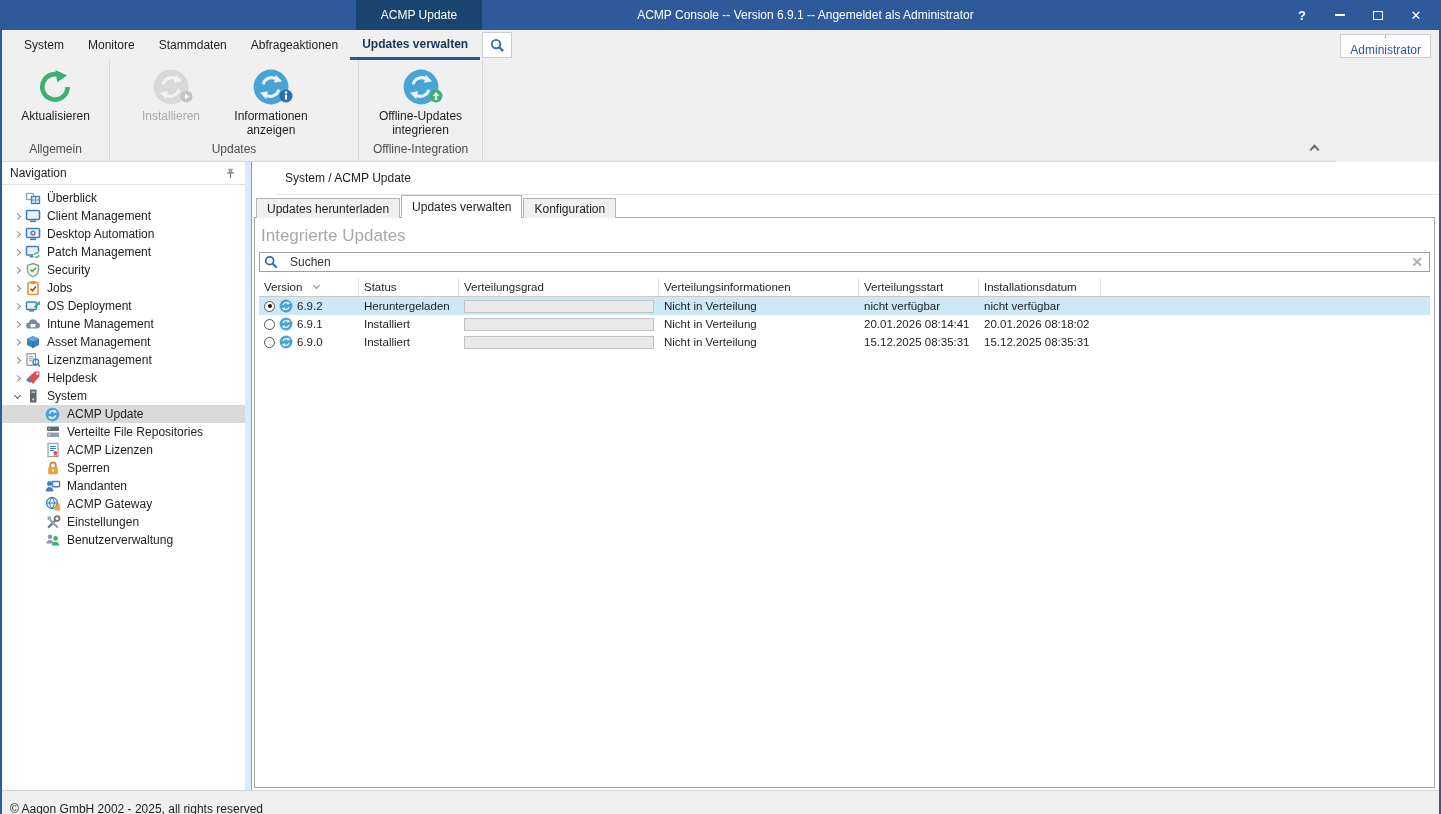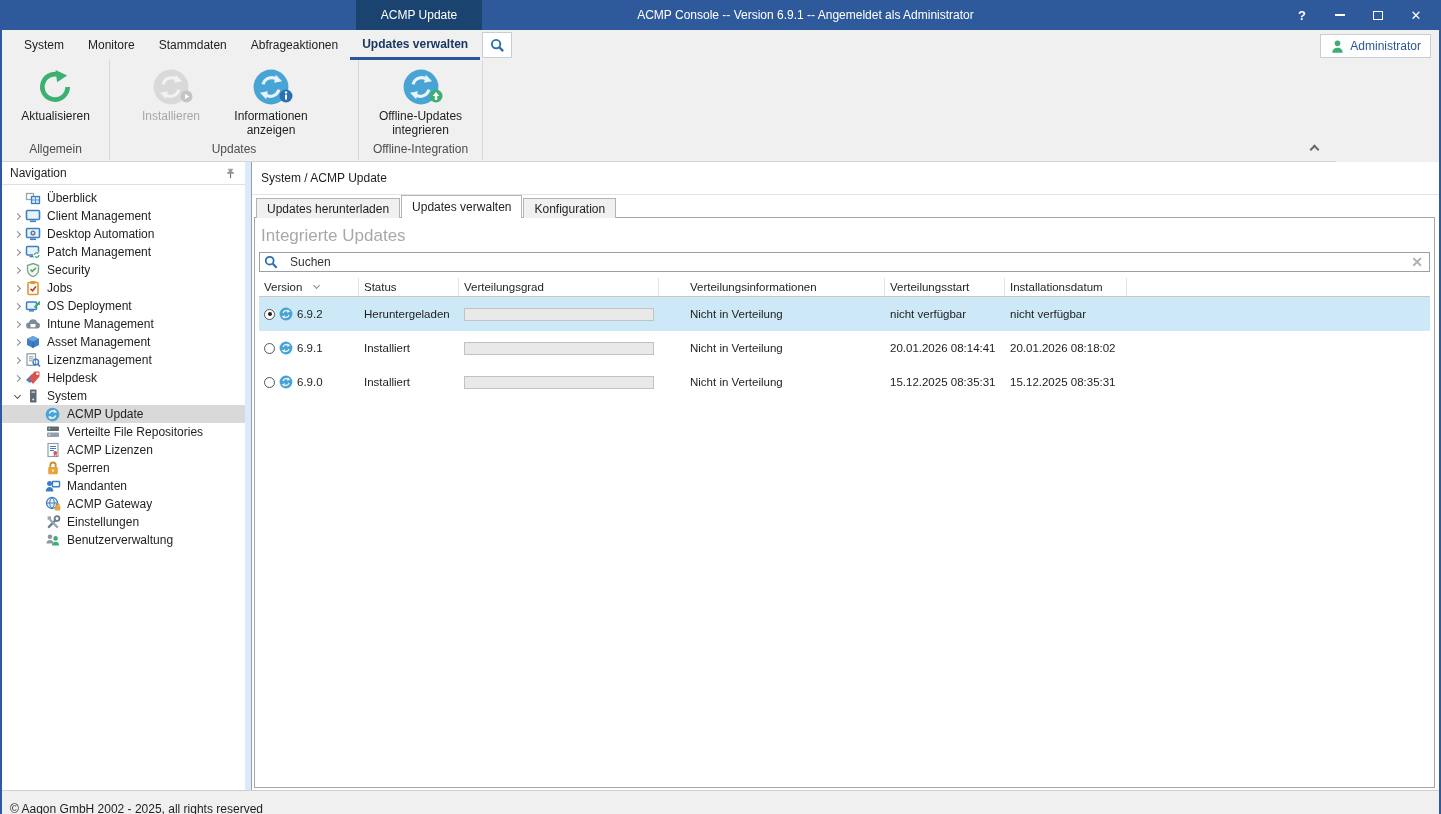--- a/index.html
+++ b/index.html
@@ -14,21 +14,21 @@
   .win-btn { width:38px; height:30px; display:flex; align-items:center; justify-content:center; color:#fff; font-size:13px; cursor:default; }
   .glyph-min { width:10px; height:2px; background:#fff; display:inline-block; }
   .glyph-max { width:10px; height:9px; border:1.5px solid #fff; display:inline-block; }
 
   
   .menubar { position:absolute; left:0; top:30px; width:1437px; height:30px; background:#f0f0f0; display:flex; align-items:stretch; }
   .menu-tabs { display:flex; margin-left:10px; }
   .menu-tab { padding:0 12px; font-size:12px; color:#1e1e1e; display:flex; align-items:center; cursor:default; }
   .menu-tab.active { font-weight:bold; color:#17365d; border-bottom:3px solid #2b5797; padding-bottom:0; }
   .menu-search-btn { width:30px; height:26px; margin-top:2px; margin-left:2px; background:#fff; border:1px solid #c9cdd2; display:flex; align-items:center; justify-content:center; }
-  .user-btn { position:absolute; right:8px; top:4px; height:24px; background:#fff; border:1px solid #c9cdd2; display:flex; align-items:center; gap:5px; padding:0 9px; font-size:12px; color:#2b5797; }
+  .user-btn { position:absolute; right:8px; top:4px; height:24px; background:#fff; border:1px solid #c9cdd2; display:flex; align-items:center; gap:5px; padding:0 9px; font-size:12px; color:#2b5797;flex-direction:column; }
 
   
   .ribbon { position:absolute; left:0; top:60px; width:1334px; height:102px; background:#f0f0f0; border-bottom:1px solid #d5d5d5; }
   .ribbon-groups { display:flex; height:100px; }
   .rb-group { display:flex; flex-direction:column; border-right:1px solid #d8d8d8; padding-top:4px; }
   .rb-buttons { flex:1; display:flex; justify-content:center; }
   .rb-btn { display:flex; flex-direction:column; align-items:center; padding:4px 8px 0 8px; cursor:default; }
   .rb-btn .ic { position:relative; width:38px; height:38px; margin-bottom:3px; }
   .rb-btn .lbl { font-size:12px; color:#1e1e1e; text-align:center; line-height:14px; max-width:110px; }
   .rb-btn.disabled .lbl { color:#a8a8a8; }
@@ -50,42 +50,42 @@
   .nav-item.lvl2 .chevbox { width:34px; }
   .nav-item .icn { width:17px; height:16px; margin-right:6px; flex:none; display:flex; align-items:center; justify-content:center; }
   .nav-item.selected { background:#d9d9d9; }
   .chev-r { width:5px; height:5px; border-right:1.4px solid #8a8a8a; border-bottom:1.4px solid #8a8a8a; transform:rotate(-45deg); }
   .chev-d { width:5px; height:5px; border-right:1.4px solid #555; border-bottom:1.4px solid #555; transform:rotate(45deg); margin-top:-2px; }
 
   .splitter { width:7px; background:#d8eafc; border-right:1px solid #9aa0a6; }
 
   
   .content { flex:1; display:flex; flex-direction:column; background:#fff; }
-  .breadcrumb { height:23px; border-bottom:1px solid #e3e3e3; font-size:12px; color:#1e1e1e; display:flex; align-items:center; padding:16px 9px; }
+  .breadcrumb { height:23px; border-bottom:1px solid #e3e3e3; font-size:12px; color:#1e1e1e; display:flex; align-items:center; padding:16px 9px;margin-left:24px; }
   .tabstrip { height:23px; display:flex; align-items:flex-end; padding-left:4px; position:relative; }
   .tabstrip::after { content:""; position:absolute; left:2px; right:4px; bottom:0; border-bottom:1px solid #a6a6a6; }
   .ctab { position:relative; z-index:1; height:20px; display:flex; align-items:center; padding:0 10px; font-size:12px; color:#1e1e1e; background:#f0f0f0; border:1px solid #b5b5b5; border-bottom:none; margin-right:1px; }
   .ctab.active { height:23px; background:#fff; z-index:2; }
   .content-box { flex:1; margin:0 4px 2px 2px; border:1px solid #a6a6a6; border-top:none; background:#fff; padding:6px 4px 8px 4px; display:flex; flex-direction:column; }
   .section-heading { font-size:17px; color:#a8a8a8; padding:2px 2px 6px 2px; }
   .searchbox { height:20px; border:1px solid #9aa0a6; display:flex; align-items:center; padding:0 4px; background:#fff; }
   .searchbox input { flex:1; border:none; outline:none; font-size:12px; font-family:"Liberation Sans",sans-serif; color:#1e1e1e; margin-left:12px; background:transparent; }
   .searchbox input::placeholder { color:#333; opacity:1; }
   .search-clear { color:#b0b0b0; font-size:14px; font-weight:bold; padding:0 2px; }
 
   
   .table { margin-top:6px; font-size:11.5px; color:#1e1e1e; }
-  .trow { display:flex; height:34px; align-items:center; }
+  .trow { display:flex; height:18px; align-items:center; }
   .thead { height:19px; border-bottom:1px solid #c9c9c9; }
   .thead .tcell { color:#1e1e1e; border-right:1px solid #e3e3e3; height:100%; display:flex; align-items:center; }
   .tcell { padding:0 5px; overflow:hidden; white-space:nowrap; flex:none; }
   .c-version { width:100px; display:flex; align-items:center; gap:4px; }
   .c-status { width:100px; }
   .c-grad { width:200px; }
-  .c-info { width:200px;margin-left:26px; }
+  .c-info { width:200px; }
   .c-start { width:120px; }
   .c-inst { width:122px; }
   .trow.selected { background:#cde8f6; }
   .radio { width:11px; height:11px; border:1px solid #555; border-radius:50%; background:#fff; flex:none; position:relative; }
   .radio.checked::after { content:""; position:absolute; left:2.5px; top:2.5px; width:4px; height:4px; border-radius:50%; background:#1e1e1e; }
   .pbar { display:block; width:190px; height:13px; background:#e9e9e9; border:1px solid #c2c2c2; }
   .sort-chev { width:5px; height:5px; border-right:1.3px solid #8a8a8a; border-bottom:1.3px solid #8a8a8a; transform:rotate(45deg); margin-left:8px; margin-top:-3px; }
 
   
   .footer { position:absolute; left:0; top:790px; width:1437px; height:36px; background:#f0f0f0; border-top:1px solid #d0d0d0; font-size:12px; color:#1e1e1e; display:flex; align-items:center; padding:0 8px; }

